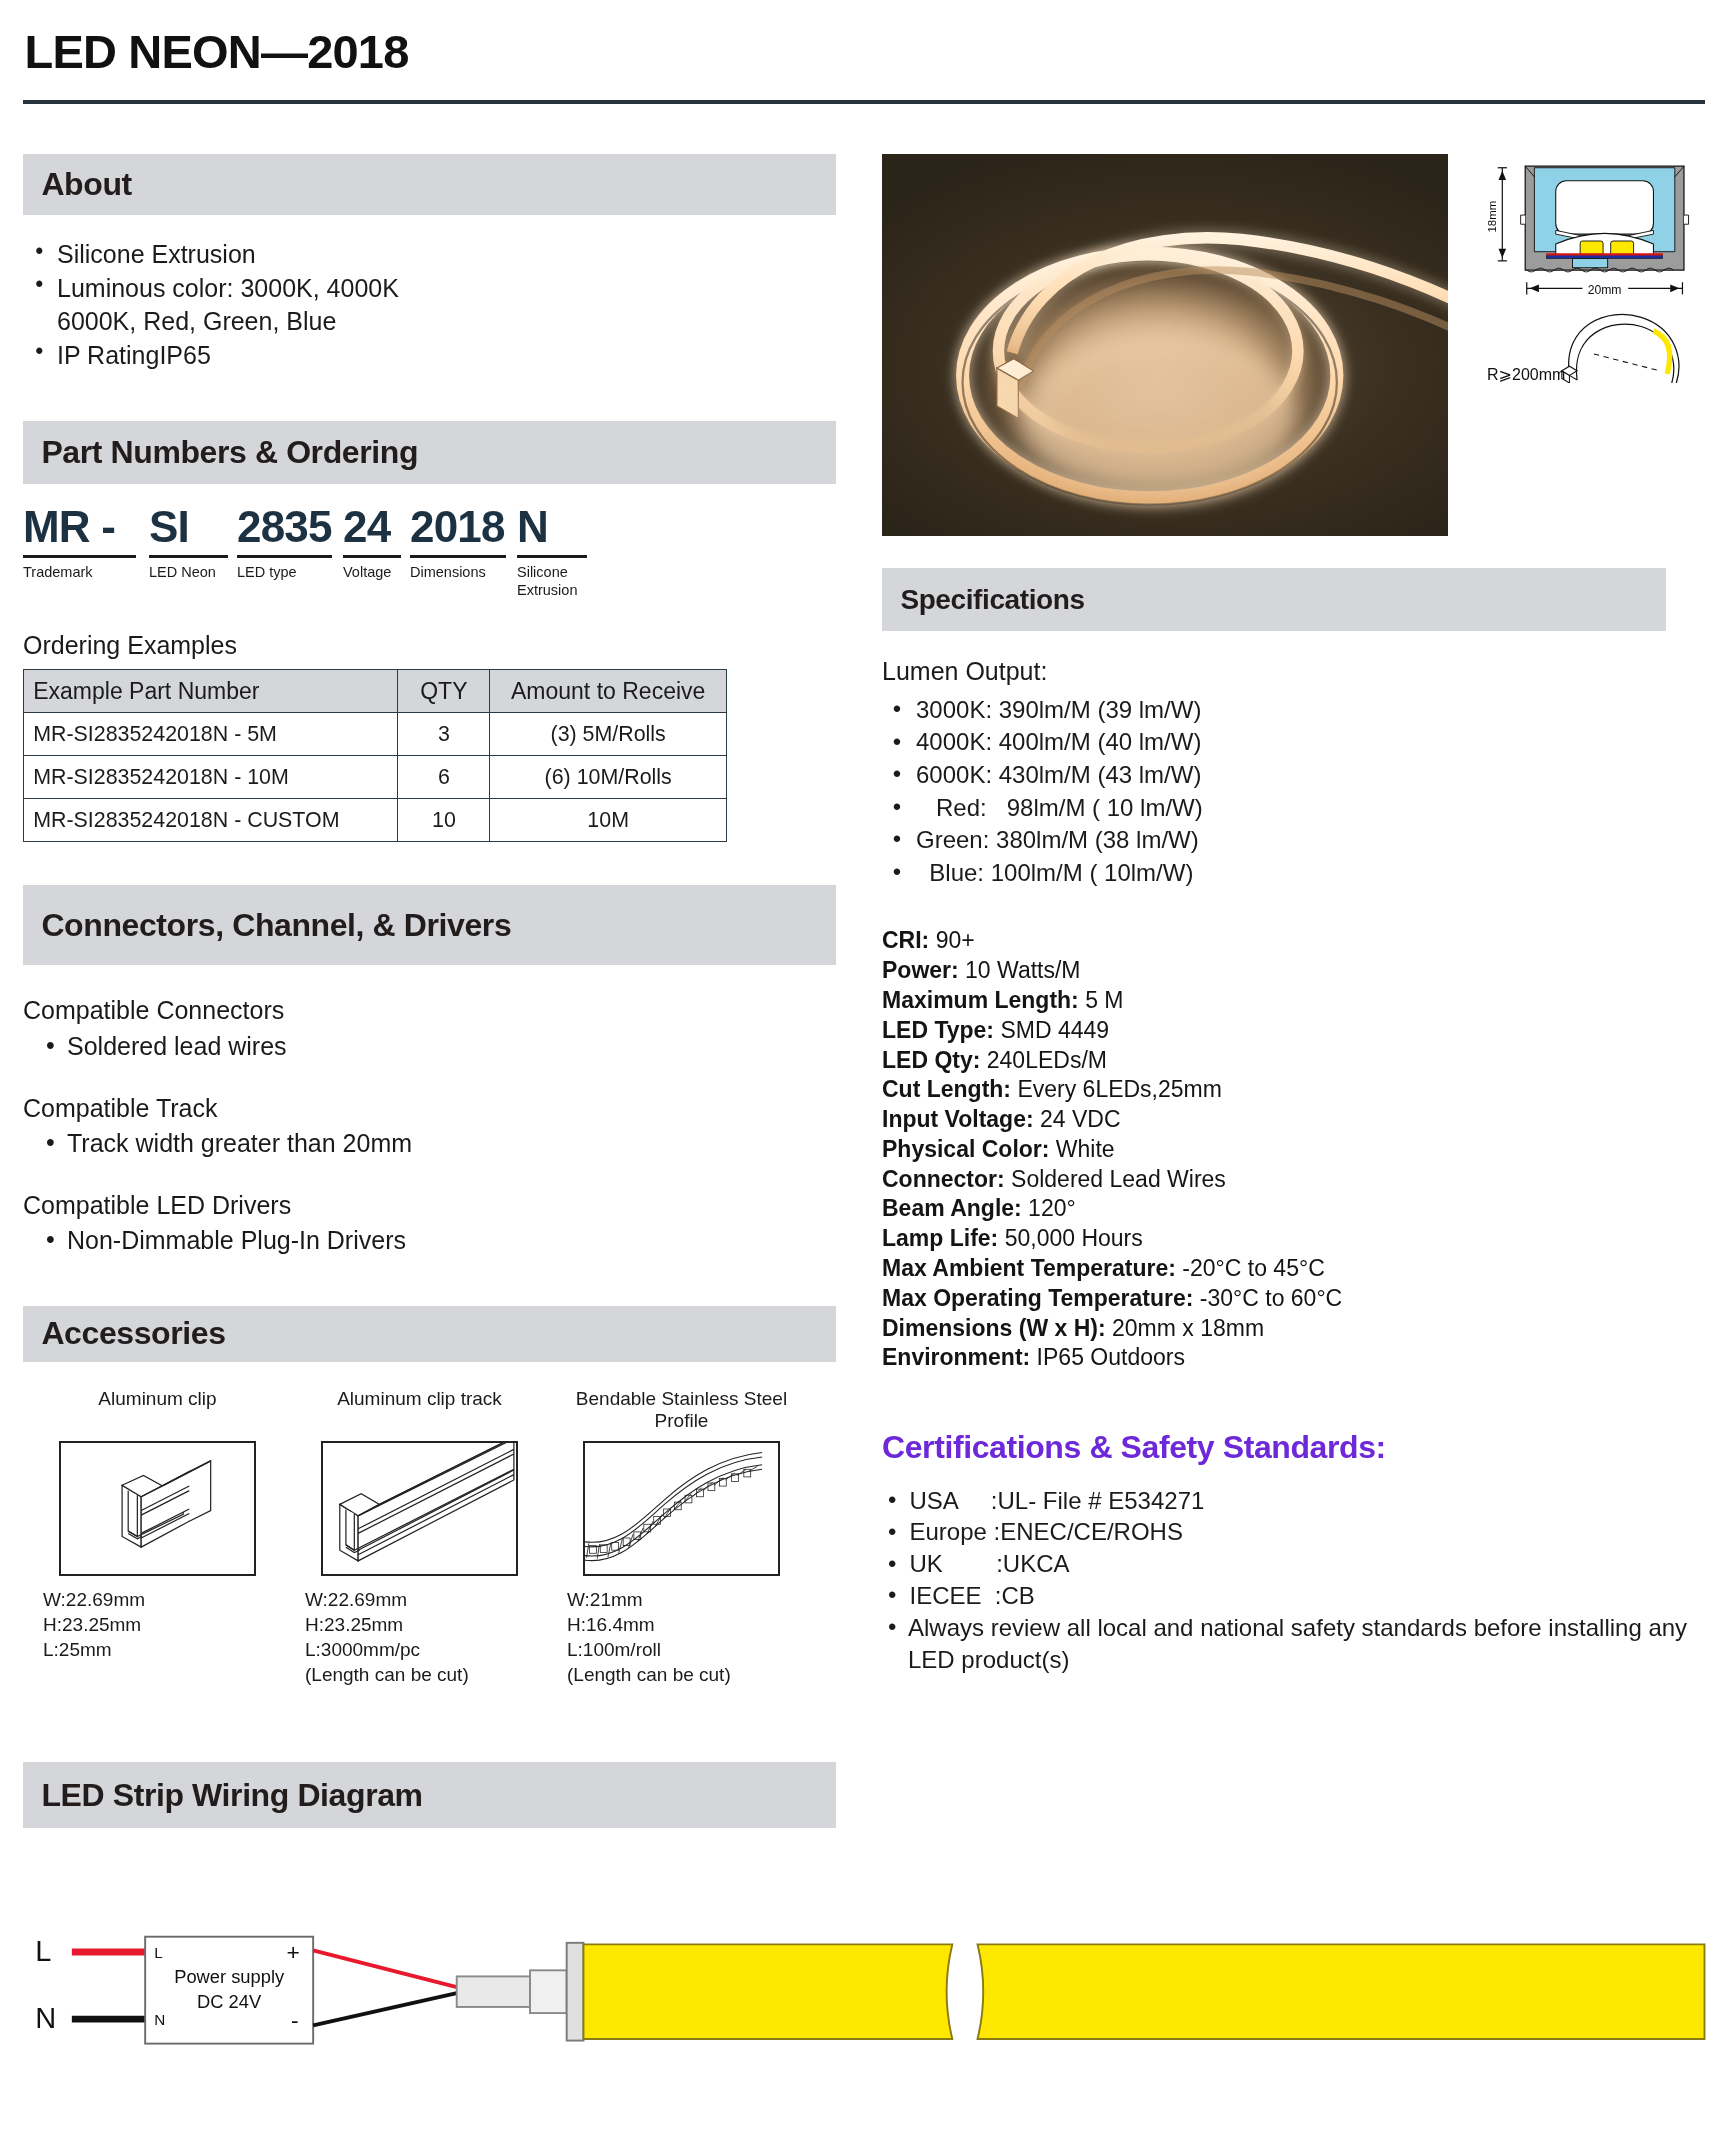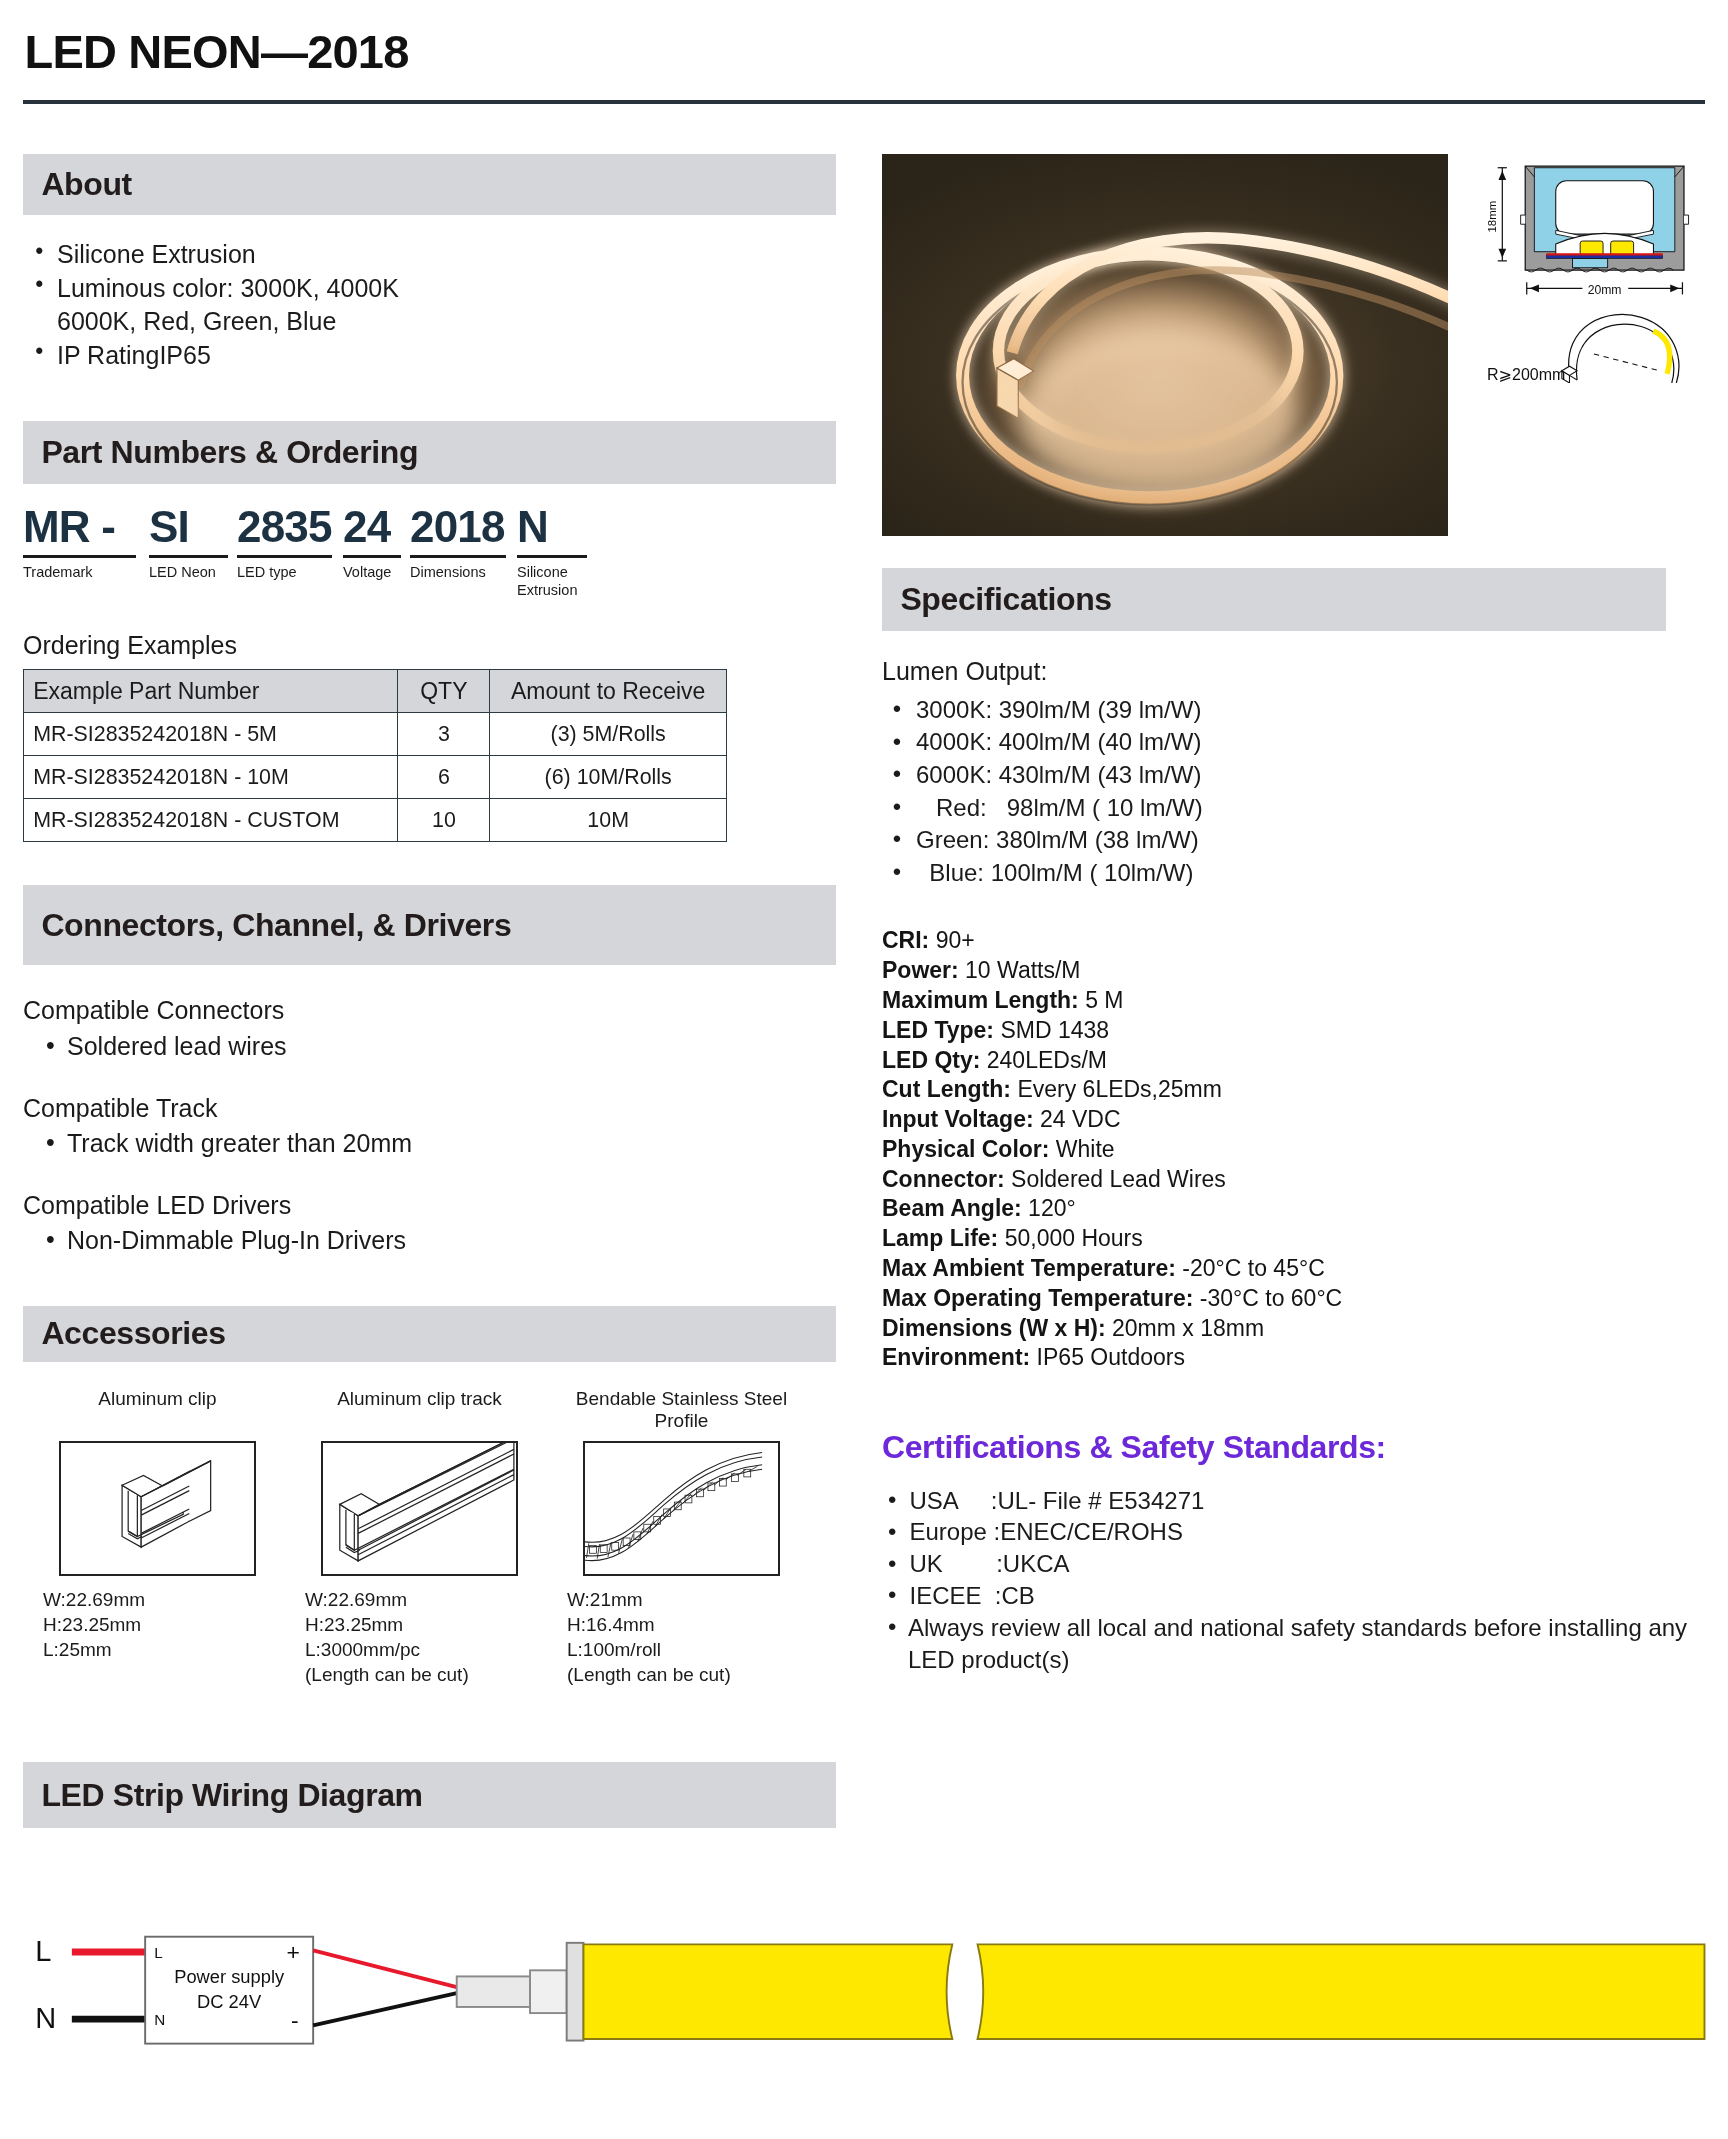--- a/index.html
+++ b/index.html
@@ -27,21 +27,21 @@
   .banner span {
     font-size: 32px; font-weight: bold; color: #221d1c;
     padding-left: 18.4px; letter-spacing: -0.4px;
   }
   .banner.h-about   { height: 61px; margin-top: 50px; }
   .banner.h-part    { height: 63px; margin-top: 50px; }
   .banner.h-conn    { height: 80px; }
   .banner.h-acc     { height: 56px; }
   .banner.h-wire    { height: 66px; }
   .banner.h-spec    { height: 63px; }
-  .banner.h-spec span { font-size: 32px; }
+  .banner.h-spec span { font-size: 28px; }
 
   
   .cols { display: flex; gap: 0; }
   .col-left  { width: 830px; }
   .col-right { width: 830px; margin-left: 46px; }
 
   
   ul.plain { list-style: none; }
   ul.plain li {
     font-size: 25px; line-height: 1.28; color: #1b1b1b;
@@ -479,21 +479,21 @@
         <li><span class="bu">•</span><span>6000K: 430lm/M (43 lm/W)</span></li>
         <li><span class="bu">•</span><span>   Red:   98lm/M ( 10 lm/W)</span></li>
         <li><span class="bu">•</span><span>Green: 380lm/M (38 lm/W)</span></li>
         <li><span class="bu">•</span><span>  Blue: 100lm/M ( 10lm/W)</span></li>
       </ul>
 
       <div class="spec-list">
         <div><b>CRI:</b><span> 90+</span></div>
         <div><b>Power:</b><span> 10 Watts/M</span></div>
         <div><b>Maximum Length:</b><span> 5 M</span></div>
-        <div><b>LED Type:</b><span> SMD 1438</span></div>
+        <div><b>LED Type:</b><span> SMD 4449</span></div>
         <div><b>LED Qty:</b><span> 240LEDs/M</span></div>
         <div><b>Cut Length:</b><span> Every 6LEDs,25mm</span></div>
         <div><b>Input Voltage:</b><span> 24 VDC</span></div>
         <div><b>Physical Color:</b><span> White</span></div>
         <div><b>Connector:</b><span> Soldered Lead Wires</span></div>
         <div><b>Beam Angle:</b><span> 120°</span></div>
         <div><b>Lamp Life:</b><span> 50,000 Hours</span></div>
         <div><b>Max Ambient Temperature:</b><span> -20°C to 45°C</span></div>
         <div><b>Max Operating Temperature:</b><span> -30°C to 60°C</span></div>
         <div><b>Dimensions (W x H):</b><span> 20mm x 18mm</span></div>

